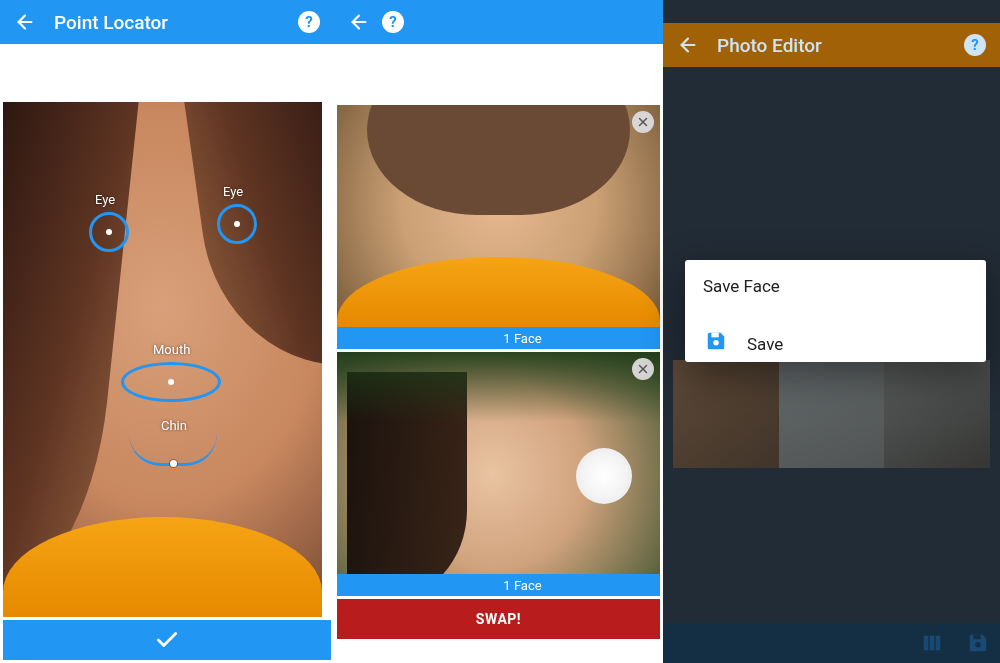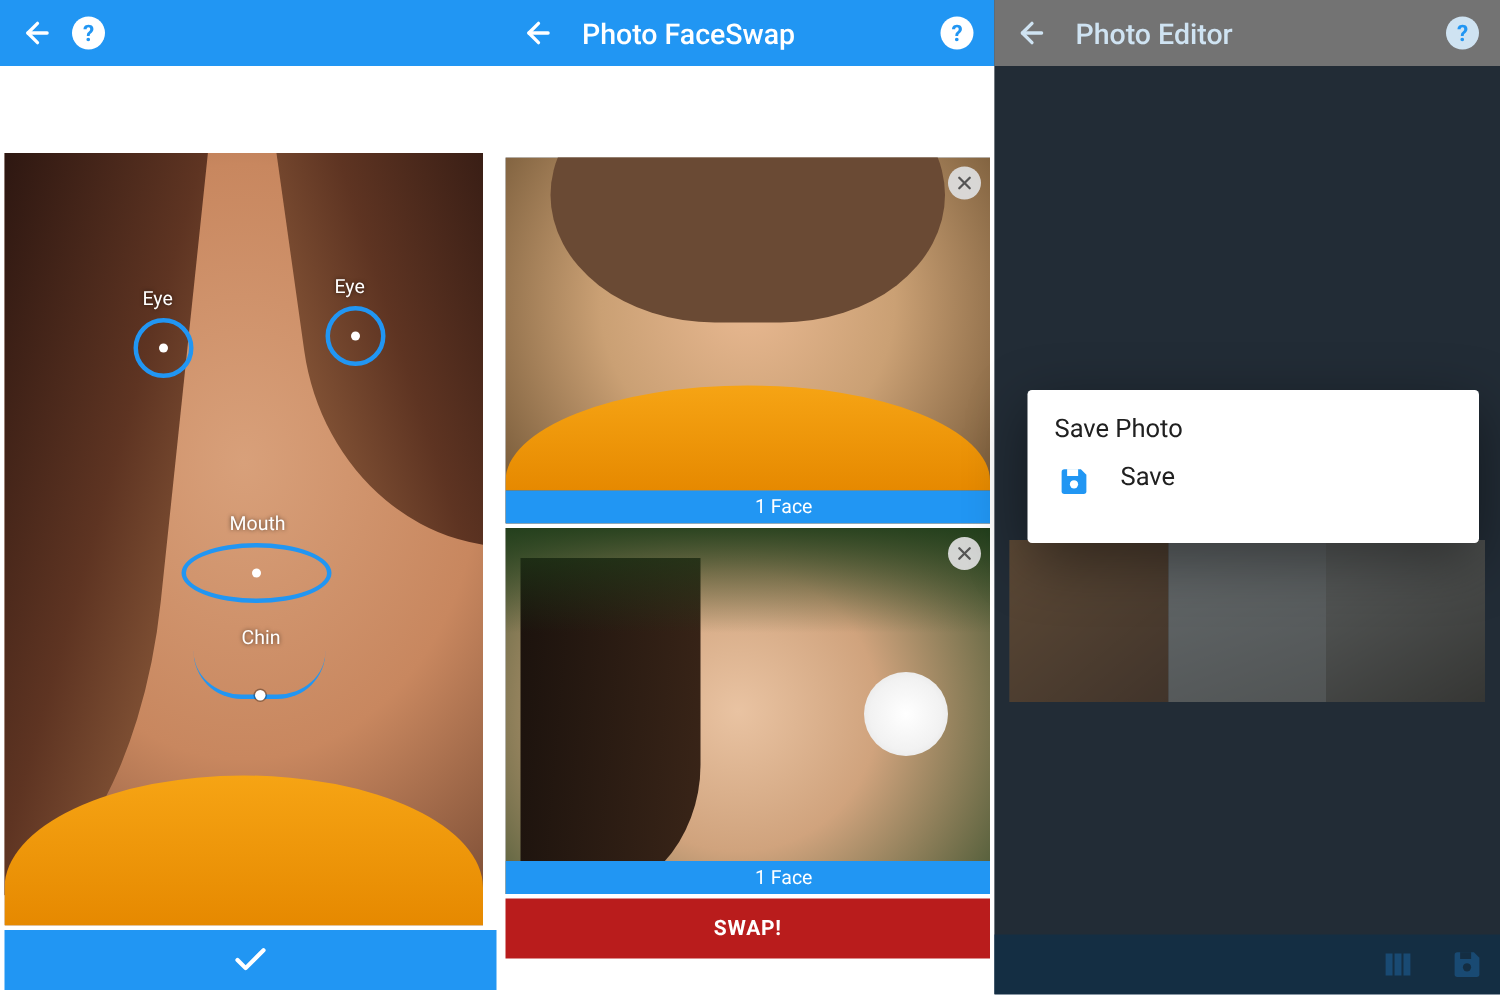--- a/index.html
+++ b/index.html
@@ -58,51 +58,52 @@
   .t2 .skin{ background: radial-gradient(circle at 48% 50%, #e9c3a2 0%, #d0a37d 45%, #4b5a36 100%);}
   .t2 .leaves{position:absolute; left:0; right:0; top:0; height:70px; background:linear-gradient(180deg, rgba(30,60,25,.9), rgba(30,60,25,0));}
   .t2 .flower{position:absolute; right:28px; top:96px; width:56px; height:56px; background:radial-gradient(circle,#fff 0%,#f2f2f2 60%,#dedede 100%); border-radius:50%;}
   .t2 .hair{position:absolute; left:10px; top:20px; width:120px; height:230px; background:linear-gradient(95deg,#1b120d,#3a2518); border-bottom-right-radius:70% 40%;}
   .thumb .close { position:absolute; right:6px; top:6px; width:22px; height:22px; border-radius:50%; background:rgba(220,220,220,.95); color:#555; display:flex; align-items:center; justify-content:center; font-size:13px; cursor:pointer; }
   .thumb .caption { position:absolute; left:0; right:0; bottom:0; height:22px; background:#2196f3; color:#fff; font-size:13px; display:flex; align-items:center; justify-content:center;padding-left:48px; }
 
   .swap-btn { height: 40px; margin:3px; background:#b91c1c; color:#fff; font-weight:700; letter-spacing:.5px; display:flex; align-items:center; justify-content:center; cursor:pointer; font-size:14px;}
 
   
-  .col-3 .topbar { background:#737373; }
+  .col-3 .topbar { background:#a16207;margin-top:23px; }
   .dim-overlay{ position:absolute; inset:0; background:rgba(20,30,40,.63); }
   .editor-bg{ position:absolute; inset:0; background:#3a4550; }
   .editor-thumbs{ position:absolute; left:10px; right:10px; top:360px; height:108px; background:#7a7066; display:flex;}
   .editor-thumbs div{flex:1;}
   .editor-thumbs .a{background:linear-gradient(140deg,#d89450,#8d5a30);}
   .editor-thumbs .b{background:linear-gradient(160deg,#eceadf,#b7b0a1);}
   .editor-thumbs .c{background:linear-gradient(150deg,#cfc7b6,#6e604a);}
   .p3-bottom{ position:absolute; left:0; right:0; bottom:0; height:40px; background:#154a73; display:flex; align-items:center; justify-content:flex-end; padding:0 10px; gap:22px;}
   .p3-bottom .ic{ width:24px; height:24px; color:#2196f3; display:flex; align-items:center; justify-content:center;}
 
   .dialog { position:absolute; left:22px; right:14px; top:260px; background:#fff; border-radius:3px; box-shadow:0 12px 40px rgba(0,0,0,.45); padding:16px 18px 8px 18px; }
   .dialog .dlg-title{ font-size:17px; color:#202020; margin-bottom:12px;}
-  .dlg-row{ display:flex; align-items:flex-start; height:46px; font-size:17px; color:#202020; cursor:pointer;}
+  .dlg-row{ display:flex; align-items:flex-end; height:46px; font-size:17px; color:#202020; cursor:pointer;}
   .dlg-row .ic{ width:26px; height:26px; margin-right:18px; color:#2196f3; display:flex; align-items:center; justify-content:center;}
 
   svg{display:block}
 </style>
 </head>
 <body>
 
 <div class="app">
 
   <div class="col col-1">
     <div class="topbar">
       <div class="icon-btn">
         <svg width="22" height="22" viewBox="0 0 24 24" fill="none" stroke="#fff" stroke-width="2.4" stroke-linecap="round" stroke-linejoin="round">
             <line x1="19" y1="12" x2="5" y2="12"></line>
             <polyline points="12 19 5 12 12 5"></polyline>
           </svg>
       </div>
+      <div class="title">Point Locator</div>
       <div class="icon-btn">
         <span class="help-circ">?</span>
       </div>
     </div>
     <div class="whitegap"></div>
 
     <div class="p1-photo">
       <div class="skin"></div>
       <div class="hair-l"></div>
         <div class="hair-r"></div>
@@ -128,21 +129,20 @@
   </div>
 
   <div class="col col-2">
     <div class="topbar">
       <div class="icon-btn">
         <svg width="22" height="22" viewBox="0 0 24 24" fill="none" stroke="#fff" stroke-width="2.4" stroke-linecap="round" stroke-linejoin="round">
             <line x1="19" y1="12" x2="5" y2="12"></line>
             <polyline points="12 19 5 12 12 5"></polyline>
           </svg>
       </div>
-      <div class="title">Photo FaceSwap</div>
       <div class="icon-btn">
         <span class="help-circ">?</span>
       </div>
     </div>
     <div class="whitegap"></div>
 
     <div class="thumb t1">
       <div class="skin"></div>
         <div class="hat"></div>
         <div class="sweater"></div>
@@ -206,21 +206,21 @@
             <path d="M17 3H5a2 2 0 0 0-2 2v14a2 2 0 0 0 2 2h14a2 2 0 0 0 2-2V7z"></path>
             <rect x="7" y="3" width="8" height="5" fill="#154a73"></rect>
             <circle cx="12" cy="14" r="3" fill="#154a73"></circle>
           </svg>
       </div>
     </div>
 
     <div class="dim-overlay"></div>
 
     <div class="dialog">
-      <div class="dlg-title">Save Photo</div>
+      <div class="dlg-title">Save Face</div>
       <div class="dlg-row">
         <span class="ic">
           <svg width="22" height="22" viewBox="0 0 24 24" fill="#2196f3">
               <path d="M17 3H5a2 2 0 0 0-2 2v14a2 2 0 0 0 2 2h14a2 2 0 0 0 2-2V7z"></path>
               <rect x="7" y="3" width="8" height="5" fill="#fff"></rect>
               <circle cx="12" cy="14" r="3" fill="#fff"></circle>
             </svg>
         </span>
         <span>Save</span>
       </div>

